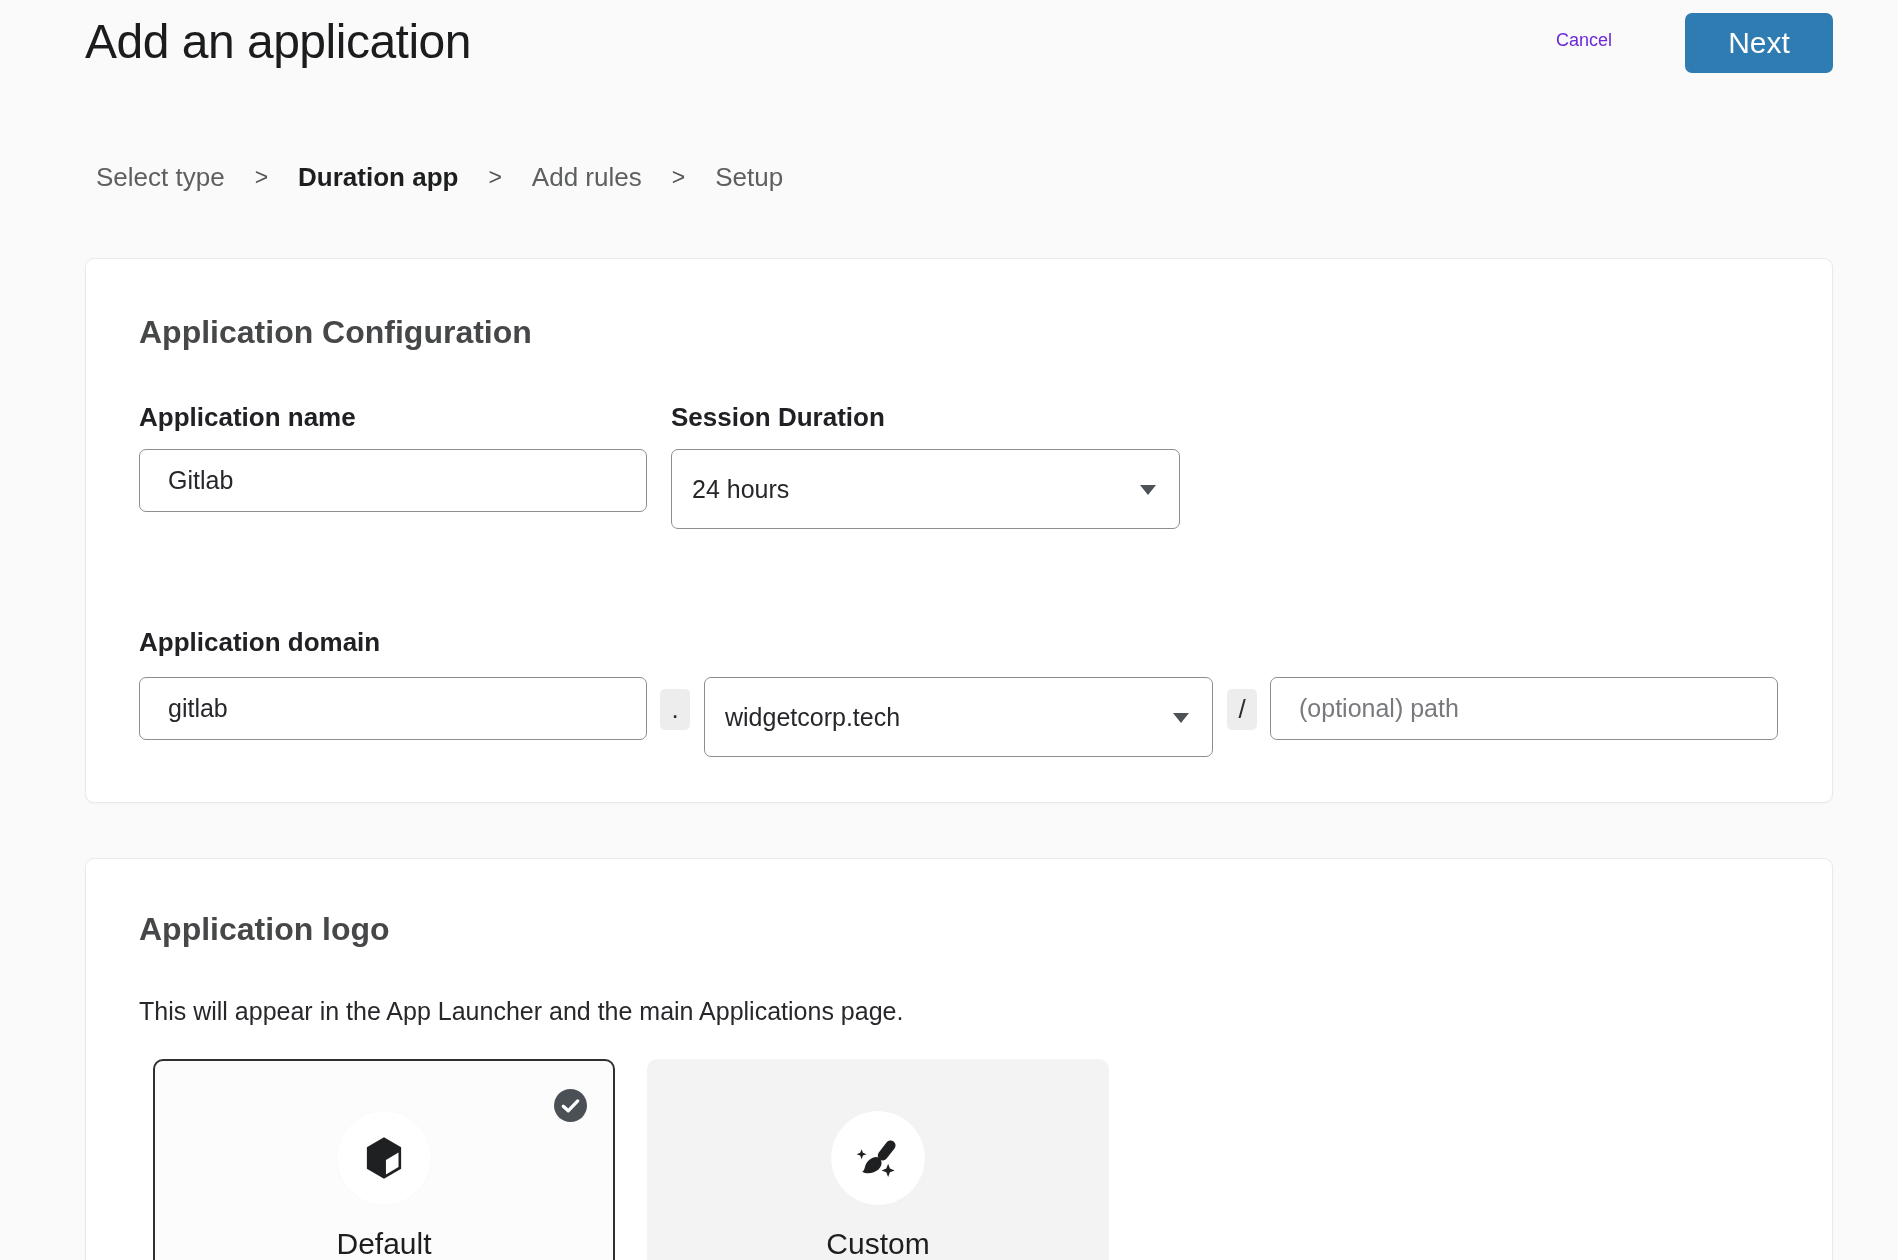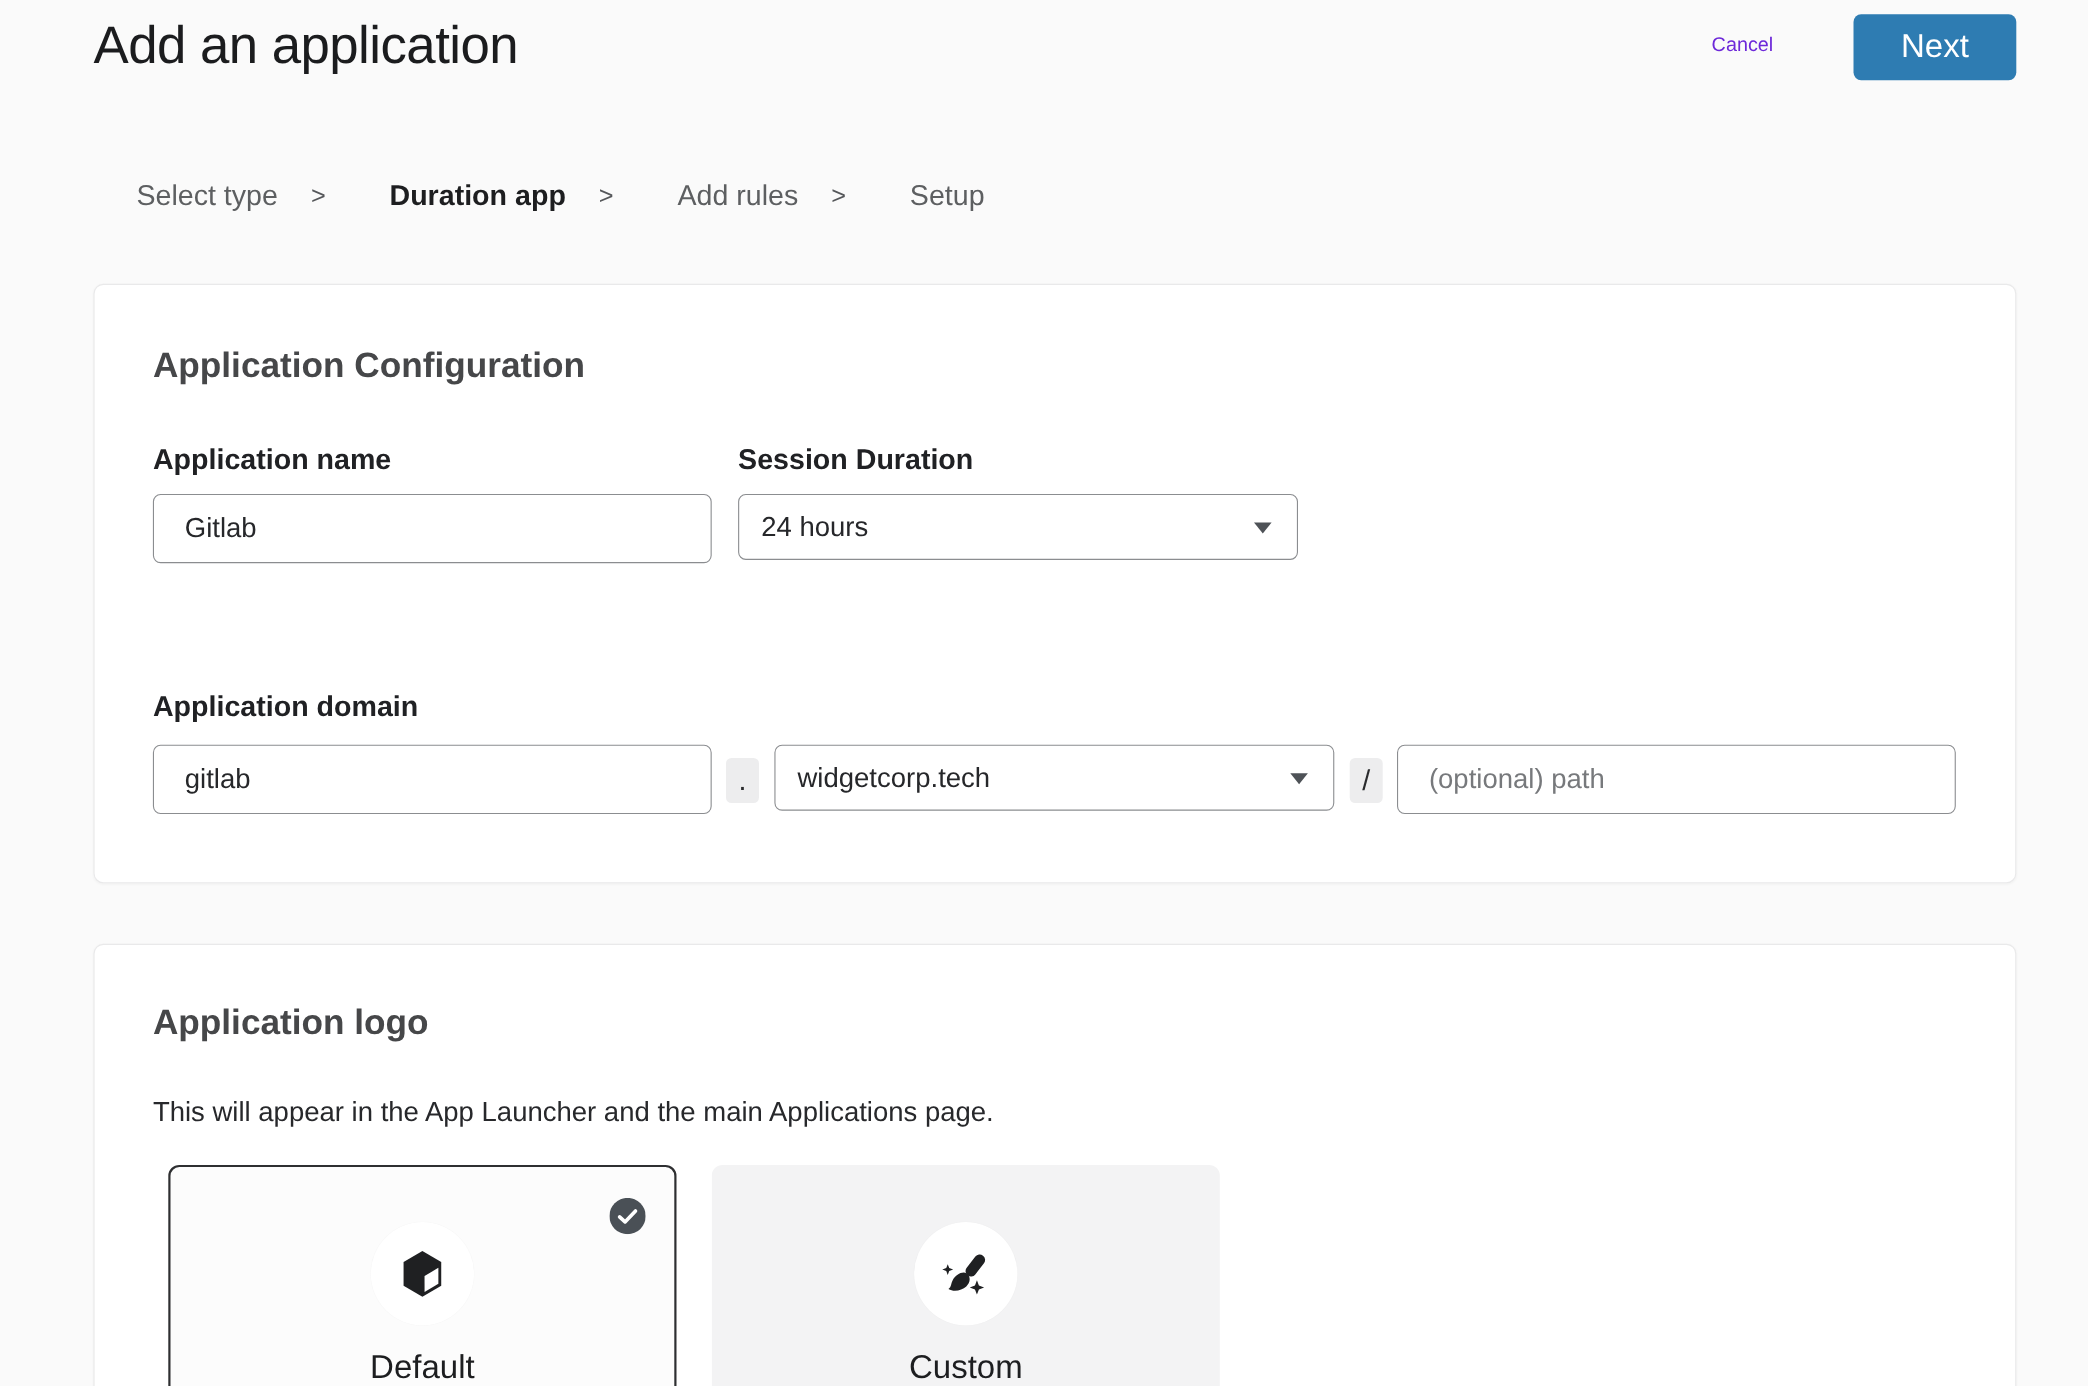--- a/index.html
+++ b/index.html
@@ -27,21 +27,21 @@
     font-size:30px; font-family:inherit; cursor:pointer;
     display:flex; align-items:center; justify-content:center;
   }
 
   
   .breadcrumb {
     position:absolute; left:96px; top:162px;
     display:flex; align-items:center; gap:30px;
     font-size:26px; color:#5d5f61;
   }
-  .breadcrumb .step { white-space:nowrap;margin-left:28px; }
+  .breadcrumb .step { white-space:nowrap; }
   .breadcrumb .step.active { font-weight:700; color:#1d1e20; }
   .breadcrumb .sep { font-size:23px; color:#55575a; }
 
   
   .card {
     position:absolute; left:85px; width:1748px;
     background:#ffffff; border:1px solid #e9e9ea; border-radius:9px;
     box-shadow:0 1px 2px rgba(0,0,0,0.03);
   }
   .card-config { top:258px; height:545px; }
@@ -61,21 +61,21 @@
 
   .text-input {
     position:absolute; height:63px;
     border:1.5px solid #8b8d90; border-radius:7px; background:#fff;
     font-size:25px; font-family:inherit; color:#26272a;
     padding:0 28px; outline:none;
   }
   .text-input::placeholder { color:#77797c; }
 
   .select-box {
-    position:absolute; height:60px;
+    position:absolute; height:80px;
     border:1.5px solid #8b8d90; border-radius:7px; background:#fff;
     font-size:25px; color:#26272a;
     display:flex; align-items:center;
     padding:0 64px 0 20px; cursor:pointer;
   }
   .select-box .chev {
     position:absolute; right:21px; top:50%; transform:translateY(-42%);
   }
 
   .sep-badge {

